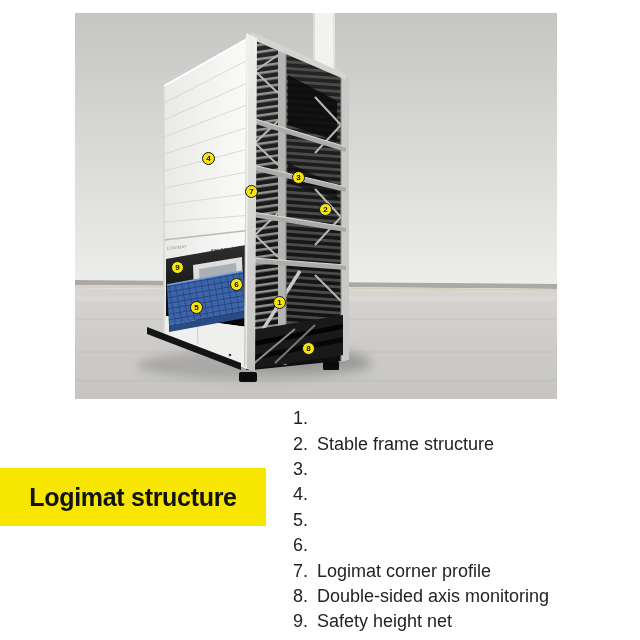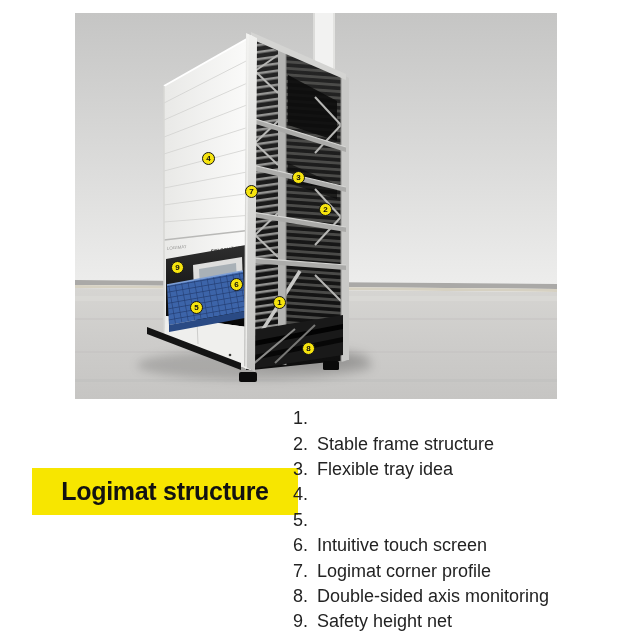--- a/index.html
+++ b/index.html
@@ -4,23 +4,23 @@
 <style>
   html,body{margin:0;padding:0;}
   .page{position:relative;width:640px;height:640px;background:#ffffff;overflow:hidden;
         font-family:"Liberation Sans", sans-serif;}
   .photo{position:absolute;left:75px;top:13px;width:482px;height:386px;}
   .photo svg{display:block;}
   .callout{position:absolute;width:13px;height:13px;border-radius:50%;
            background:var(--callout-yellow,#F7E600);border:1.5px solid #151515;
            box-sizing:border-box;display:flex;align-items:center;justify-content:center;
            font-size:8px;font-weight:bold;color:#101010;line-height:1;}
-  .badge{position:absolute;left:0;top:468px;width:266px;height:47px;
+  .badge{position:absolute;left:0;top:468px;width:266px;height:58px;
          background:var(--accent-yellow,#F7E600);display:flex;align-items:center;
-         justify-content:center;margin-left:32px;}
+         justify-content:center;}
   .badge span{font-weight:bold;font-size:25px;color:#121212;letter-spacing:-0.3px;}
   .features{position:absolute;left:293px;top:406px;margin:0;padding:0;list-style:none;}
   .feature-row{display:flex;align-items:center;height:25.4px;font-size:18px;
                color:var(--text-dark,#232323);}
   .feature-num{width:24px;flex:0 0 24px;}
   .feature-lbl{white-space:nowrap;}
 </style>
 </head>
 <body>
 
@@ -218,31 +218,29 @@
   <ol class="features">
     <li class="feature-row">
       <span class="feature-num">1.</span>
     </li>
     <li class="feature-row">
       <span class="feature-num">2.</span>
       <span class="feature-lbl">Stable frame structure</span>
     </li>
     <li class="feature-row">
       <span class="feature-num">3.</span>
-      <span class="feature-lbl">Flexible tray idea</span>
     </li>
     <li class="feature-row">
       <span class="feature-num">4.</span>
     </li>
     <li class="feature-row">
       <span class="feature-num">5.</span>
     </li>
     <li class="feature-row">
       <span class="feature-num">6.</span>
-      <span class="feature-lbl">Intuitive touch screen</span>
     </li>
     <li class="feature-row">
       <span class="feature-num">7.</span>
       <span class="feature-lbl">Logimat corner profile</span>
     </li>
     <li class="feature-row">
       <span class="feature-num">8.</span>
       <span class="feature-lbl">Double-sided axis monitoring</span>
     </li>
     <li class="feature-row">

